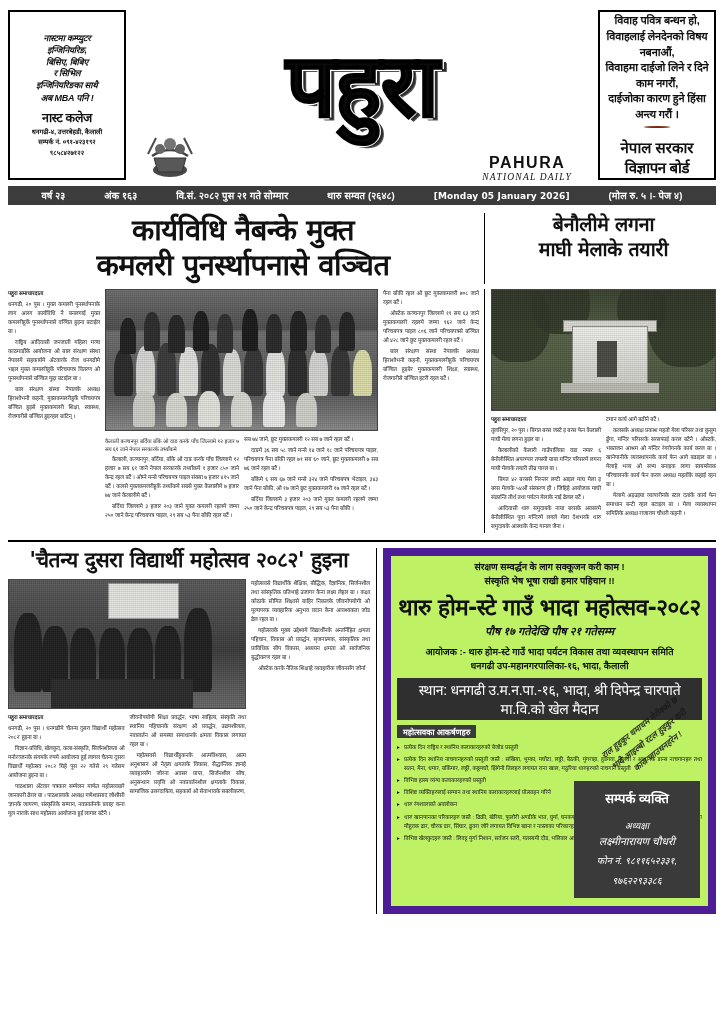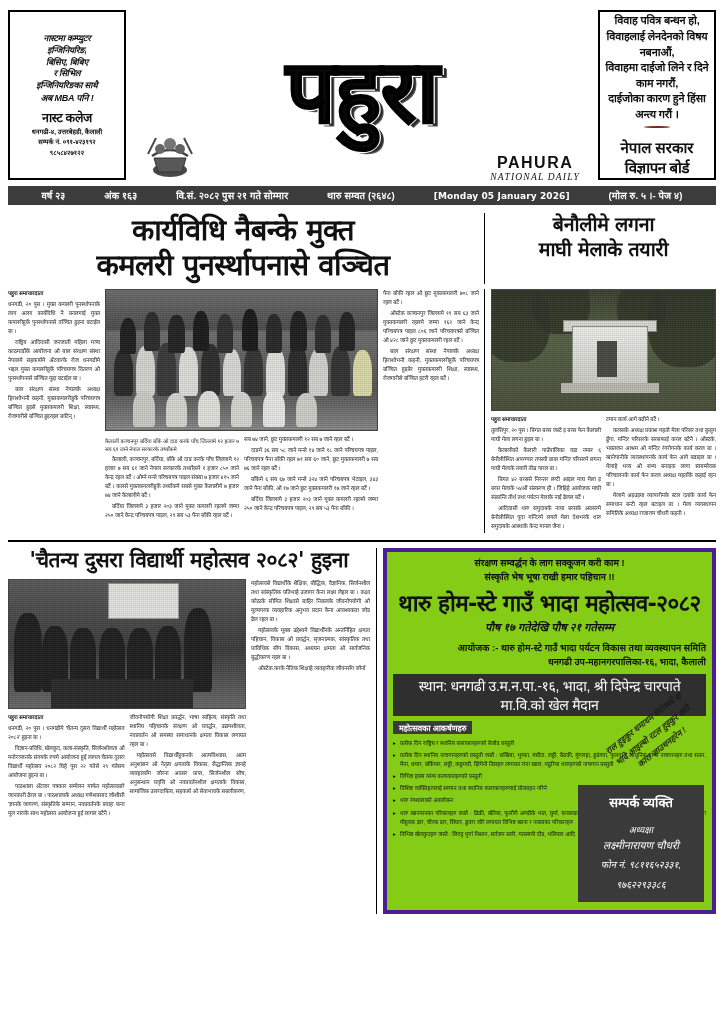--- a/index.html
+++ b/index.html
@@ -107,21 +107,21 @@
 
   .logo-wrap {
     flex: 1;
     position: relative;
     display: flex;
     align-items: center;
     justify-content: center;
   }
 
   .logo-title {
-    font-family: Liberation Serif, serif;
+    font-family: Liberation Mono, monospace;
     font-size: 88px;
     font-weight: 700;
     line-height: 0.95;
     letter-spacing: -1px;
     color: #0a0a0a;
     text-shadow:
       2px 0 0 #fff, -2px 0 0 #fff, 0 2px 0 #fff, 0 -2px 0 #fff,
       4px 2px 0 #2b2b2b, 5px 3px 0 #555;
     -webkit-text-stroke: 1.5px #000;
     margin-top: -4px;
@@ -130,21 +130,21 @@
   .logo-basket {
     position: absolute;
     left: 6px;
     bottom: 2px;
     width: 56px; height: 46px;
     opacity: 0.92;
   }
 
   .logo-en {
     position: absolute;
-    right: 8px;
+    right: 16px;
     bottom: -2px;
     text-align: center;
     margin-top: 20px;
   }
   .logo-en .en-main {
     font-size: 16px;
     font-weight: 800;
     letter-spacing: 1.5px;
   }
   .logo-en .en-sub {
@@ -329,25 +329,25 @@
     font-size: 21px;
     font-weight: 800;
     line-height: 1.2;
     letter-spacing: -0.4px;
     font-family: "DejaVu Sans", sans-serif;
     text-align: center;
   }
 
   
   .big-ad {
-    border: 4px solid #4c1d95;
+    border: 8px solid #4c1d95;
     padding: 5px 6px 6px 6px;
     position: relative;
     overflow: hidden;
-    background: #84cc16;
+    background: #bef264;
     height: 366px;
   }
   .ad-slogan {
     text-align: center;
     font-size: 9.2px;
     font-weight: 700;
     line-height: 1.45;
   }
   .ad-title {
     text-align: center;
@@ -358,21 +358,21 @@
     font-family: "DejaVu Sans", sans-serif;
   }
   .ad-dates {
     text-align: center;
     font-size: 11px;
     font-style: italic;
     font-weight: 700;
     margin-top: 1px;
   }
   .ad-org {
-    text-align: right;
+    text-align: center;
     font-size: 9.4px;
     font-weight: 700;
     margin-top: 7px;
     line-height: 1.5;
   }
   .ad-venue {
     margin-top: 5px;
     background: #2f2f2f;
     color: #fff;
     font-size: 14px;

